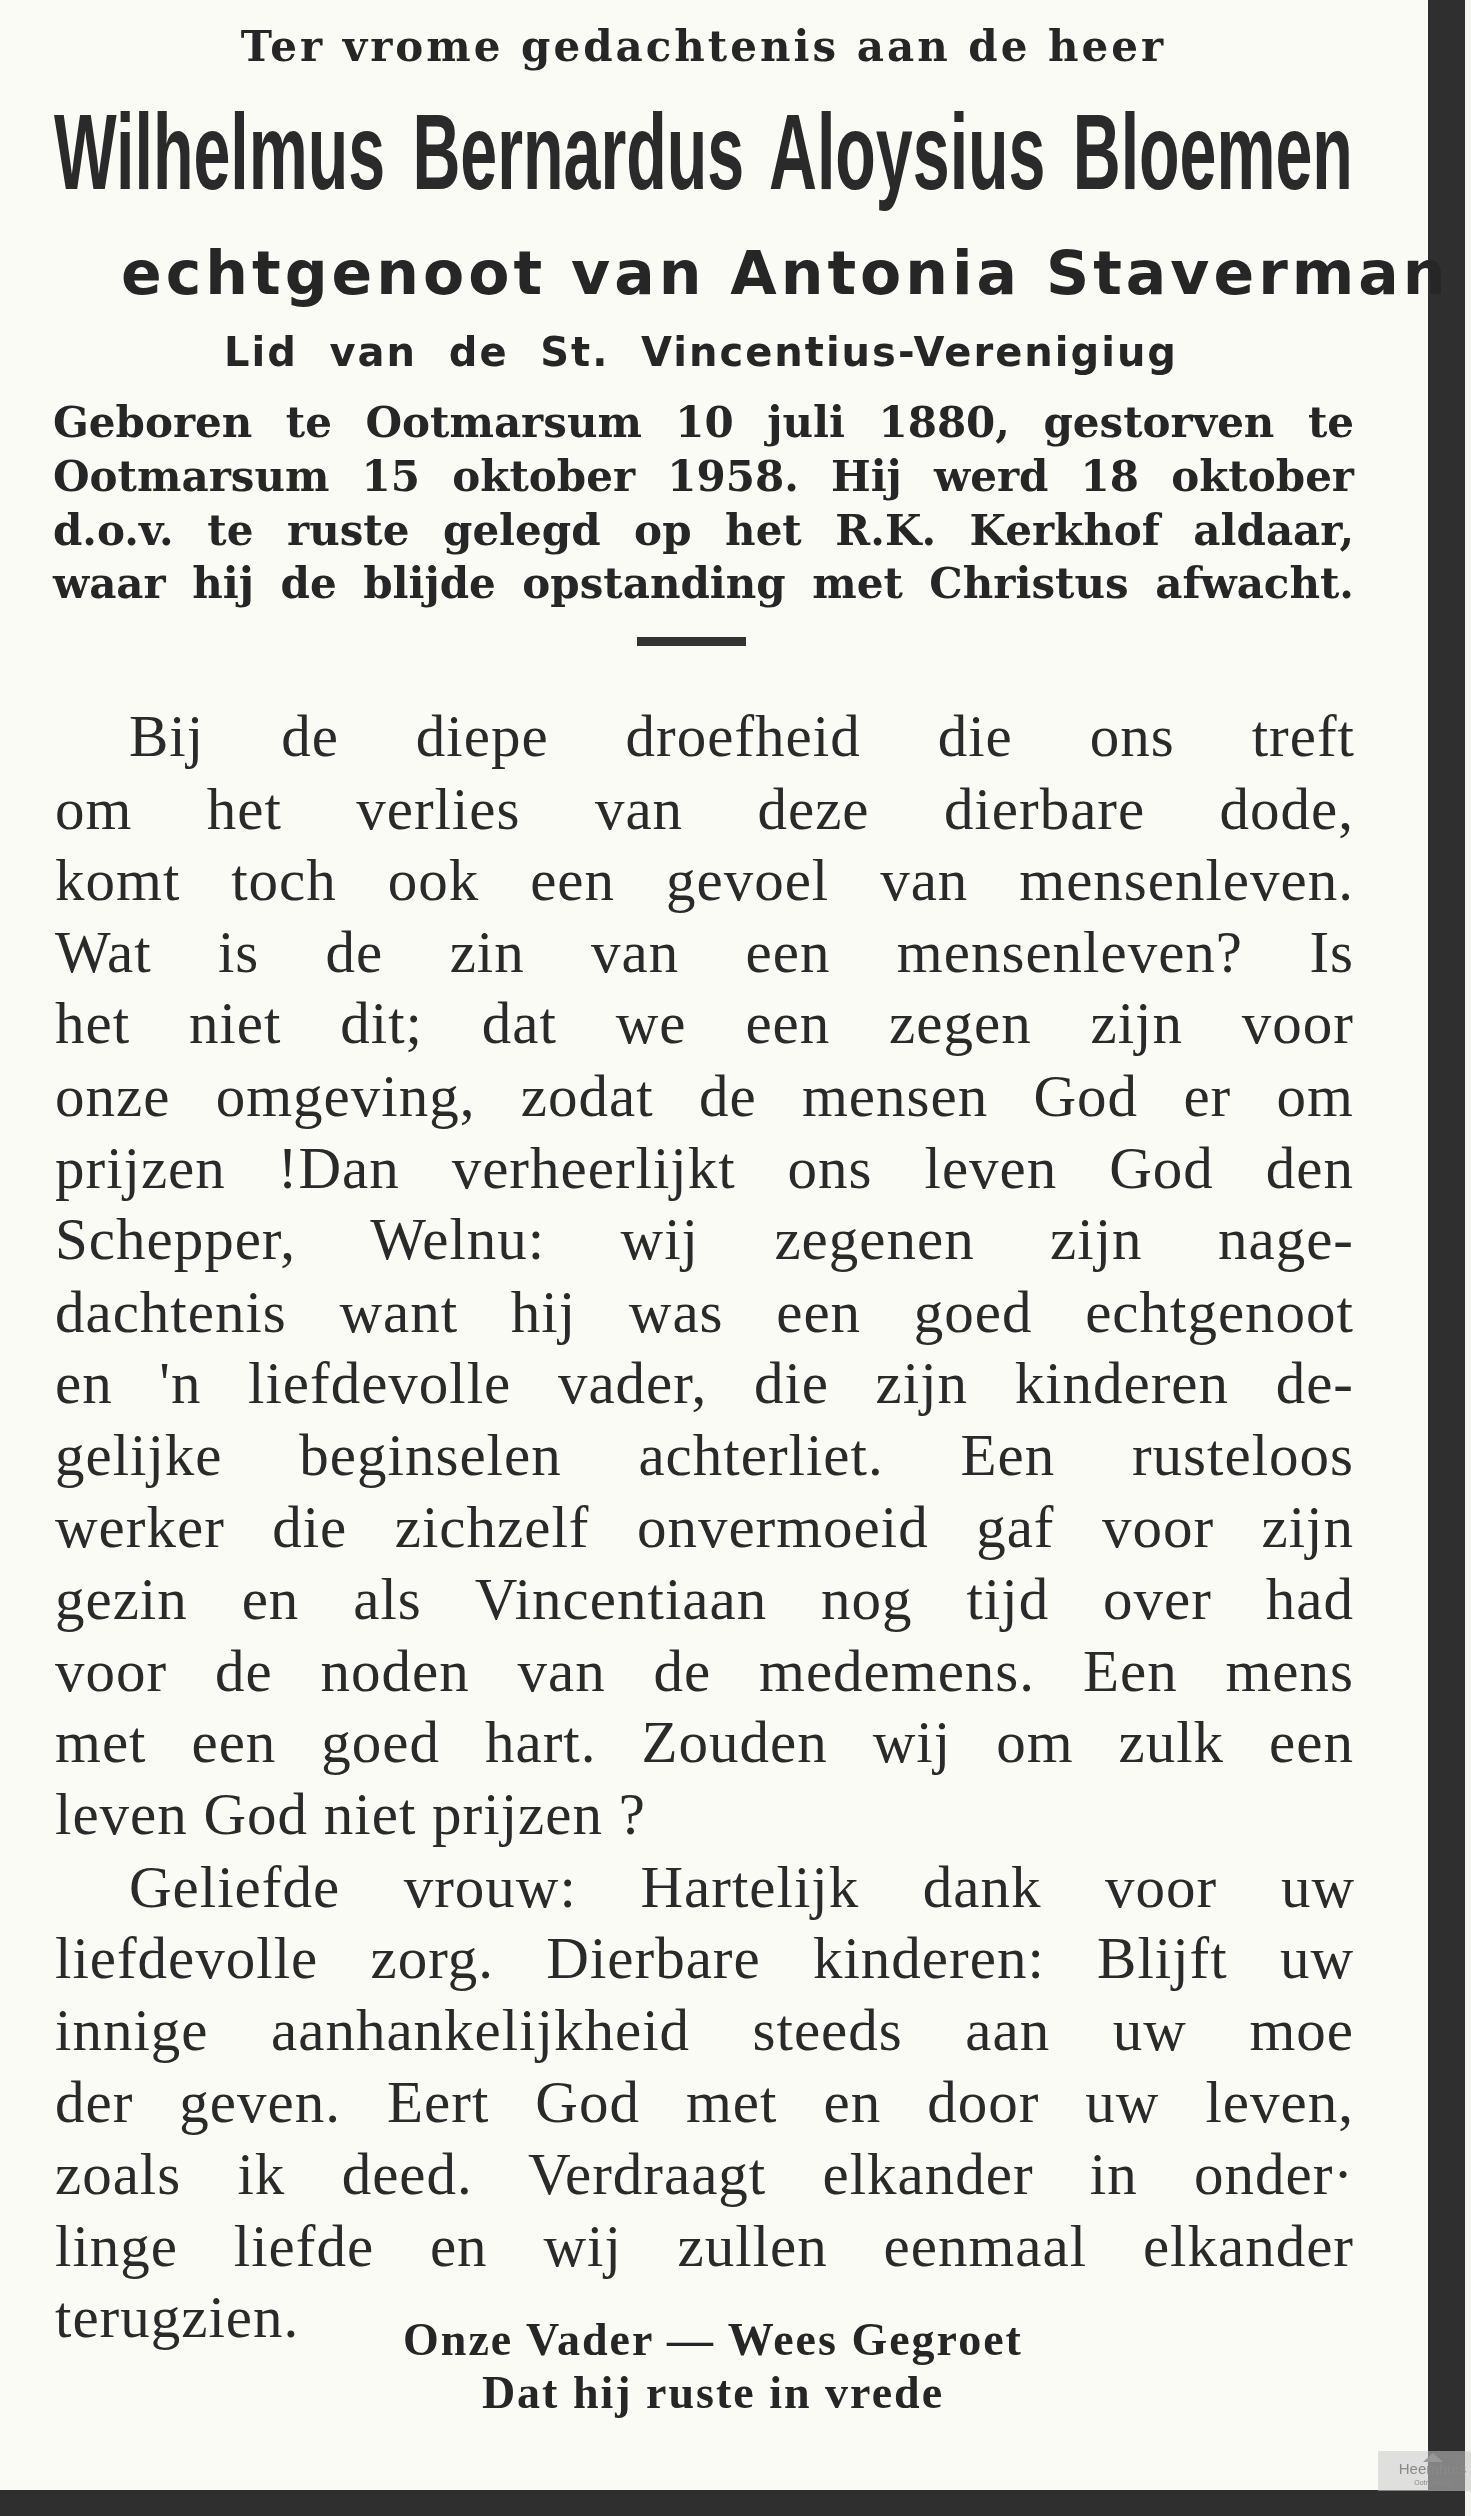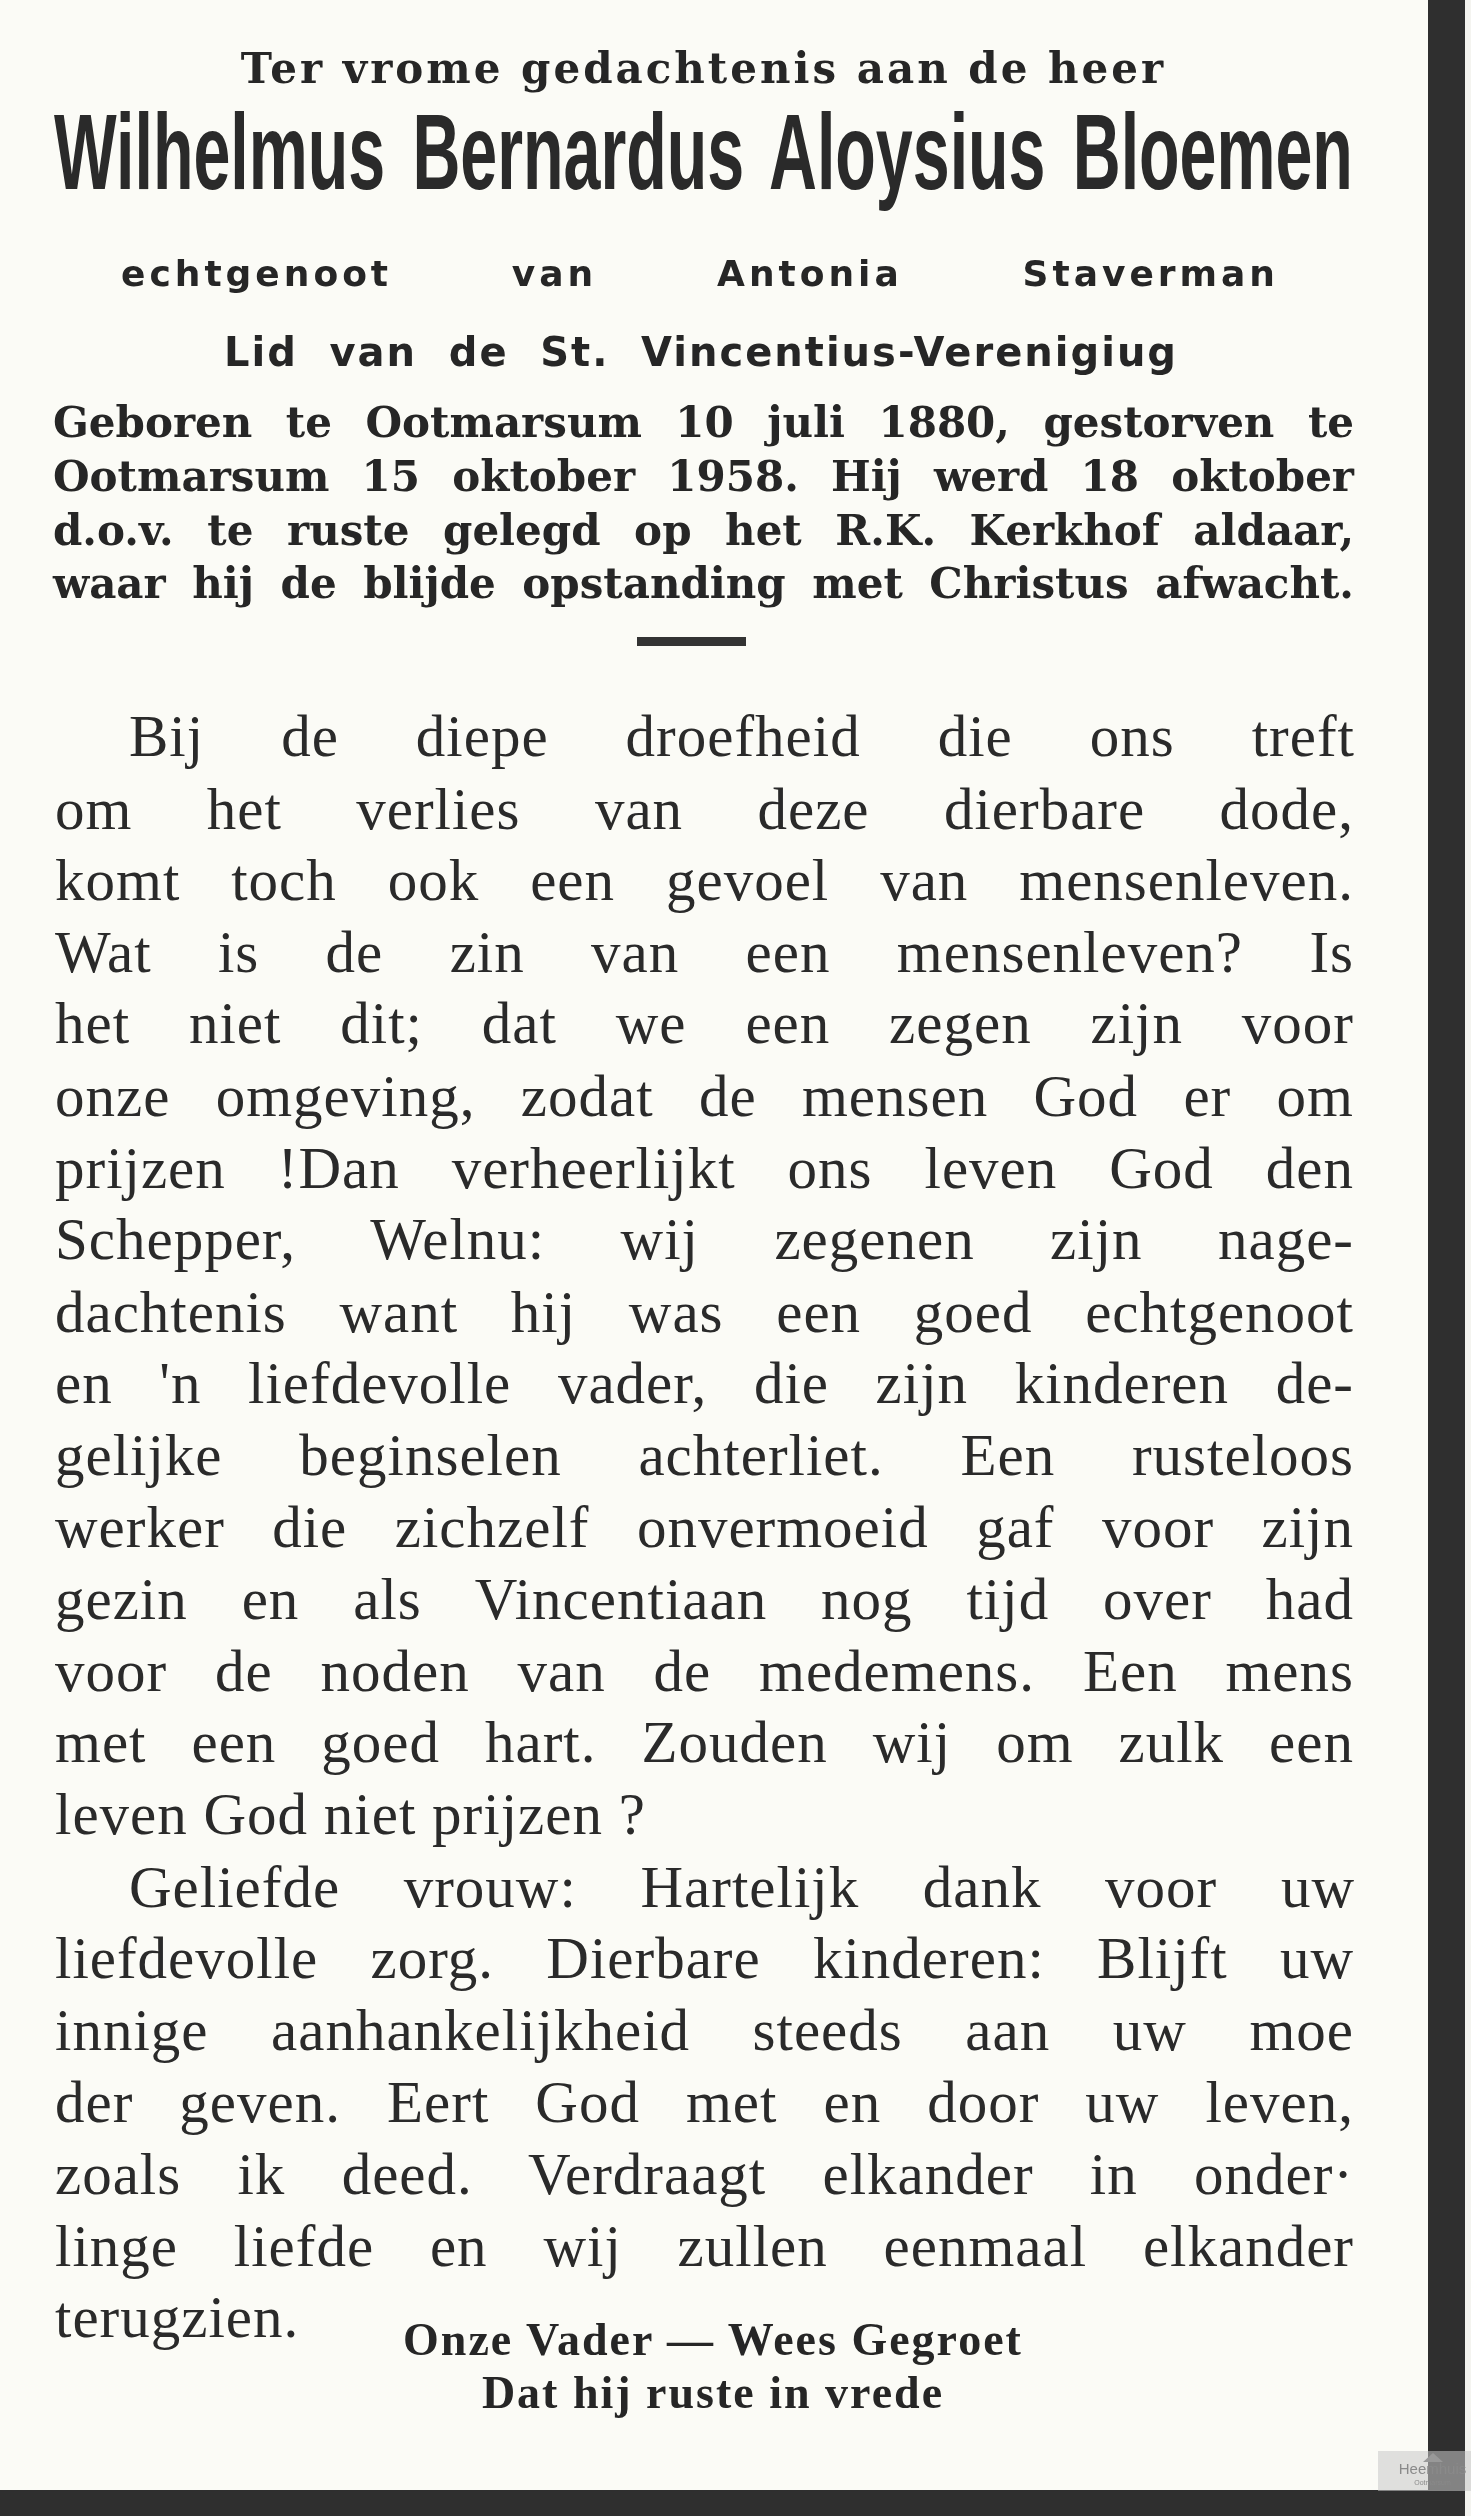--- a/index.html
+++ b/index.html
@@ -3,23 +3,23 @@
 <meta charset="utf-8">
 <style>
   html,body{margin:0;padding:0;}
   body{width:1471px;height:2517px;position:relative;overflow:hidden;background:#fbfbf6;}
   .card{position:absolute;left:0;top:0;width:1471px;height:2517px;background:#fbfbf6;}
   .border-right{position:absolute;left:1428px;top:0;width:38px;height:2517px;background:#2f2f2f;}
   .edge-right{position:absolute;left:1465px;top:0;width:6px;height:2517px;background:#f4f4f0;}
   .border-bottom{position:absolute;left:0;top:2490px;width:1465px;height:27px;background:#2f2f2f;}
   .line{position:absolute;white-space:nowrap;color:#262626;}
   .center{text-align:center;}
-  .hdr-intro{top:44px;left:238px;width:931px;font-family:"DejaVu Serif",serif;font-weight:bold;font-size:42px;letter-spacing:3px;line-height:50px;}
+  .hdr-intro{top:22px;left:238px;width:931px;font-family:"DejaVu Serif",serif;font-weight:bold;font-size:42px;letter-spacing:3px;line-height:50px;}
   .hdr-name{top:97px;left:54px;width:1299px;font-family:"Liberation Sans",sans-serif;font-weight:bold;font-size:107px;line-height:111px;transform:scaleX(0.62);transform-origin:left top;width:2095px;text-align:justify;text-align-last:justify;color:#2a2a2a;}
-  .hdr-spouse{top:244px;left:121px;width:1158px;font-family:"DejaVu Sans",sans-serif;font-weight:bold;font-size:36px;letter-spacing:4px;line-height:59px;text-align:justify;text-align-last:justify;}
+  .hdr-spouse{top:244px;left:121px;width:1158px;font-family:"DejaVu Sans",sans-serif;font-weight:bold;font-size:60px;letter-spacing:4px;line-height:59px;text-align:justify;text-align-last:justify;}
   .hdr-member{top:327px;left:224px;width:954px;font-family:"DejaVu Sans",sans-serif;font-weight:bold;font-size:40px;letter-spacing:2px;line-height:50px;text-align:justify;text-align-last:justify;}
   .detail{left:53px;width:1301px;font-family:"DejaVu Serif",serif;font-weight:bold;font-size:42px;line-height:50px;text-align:justify;text-align-last:justify;}
   .divider{position:absolute;left:637px;top:637px;width:109px;height:9px;background:#333;}
   .body{left:55px;width:1299px;font-family:"Liberation Serif",serif;font-size:59px;line-height:69px;text-align:justify;text-align-last:justify;color:#2a2a2a;letter-spacing:1px;margin-top:37px;}
   .body.indent{left:129px;width:1226px;}
   .body.last{text-align-last:left;}
   .footer{font-family:"Liberation Serif",serif;font-weight:bold;font-size:46px;line-height:53px;letter-spacing:2px;text-align:center;left:297px;width:832px;}
   .watermark{position:absolute;left:1378px;top:2451px;width:109px;height:40px;background:rgba(200,200,200,0.55);font-family:"Liberation Sans",sans-serif;font-size:15px;color:#8a8a8a;text-align:center;line-height:14px;}
   .wm-roof{display:block;margin:2px auto 0;width:0;height:0;border-left:10px solid transparent;border-right:10px solid transparent;border-bottom:9px solid #999;}
   .wm-sub{font-size:7px;display:block;}

